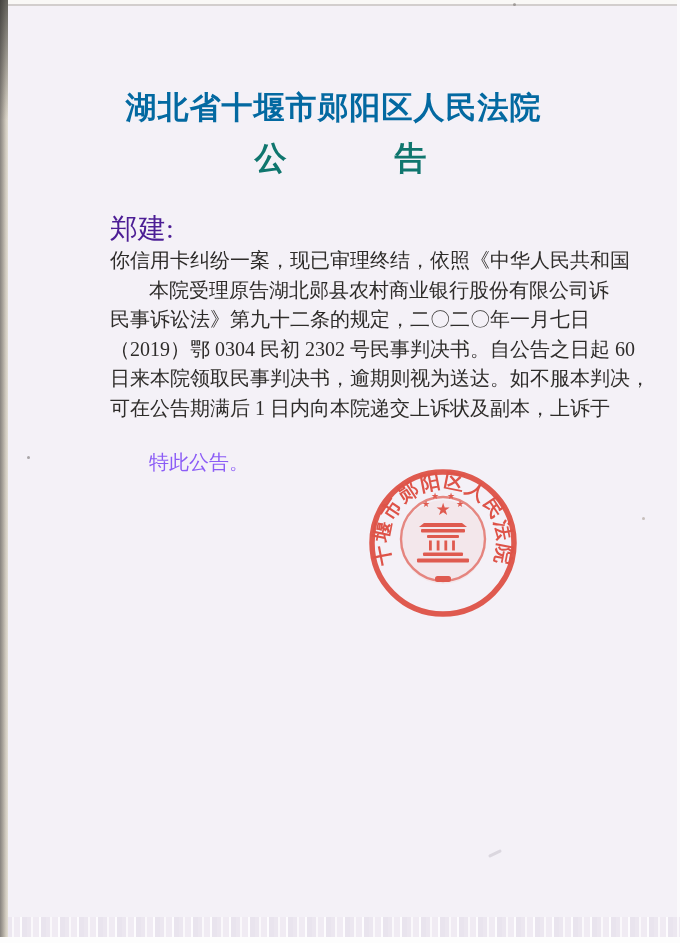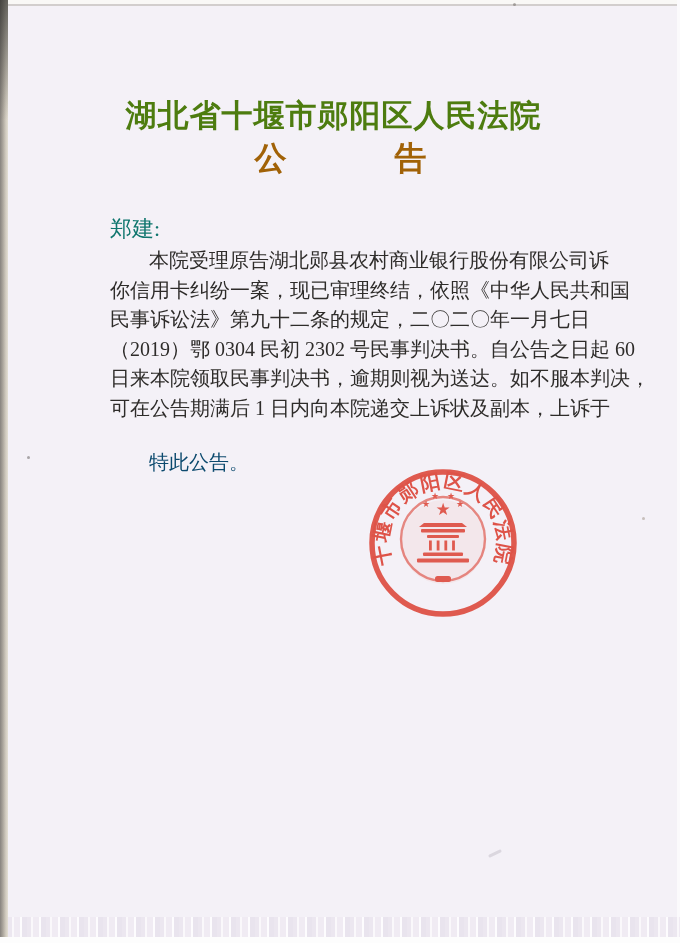--- a/index.html
+++ b/index.html
@@ -31,49 +31,49 @@
   }
   .edge-bottom-white{position:absolute;left:0;right:0;bottom:0;height:6px;background:#fdfdfd;}
   .speck{position:absolute;border-radius:50%;}
   .s1{left:513px;top:3px;width:3px;height:3px;background:#74706c;opacity:.55;}
   .s2{left:27px;top:456px;width:3px;height:3px;background:#5d5a57;opacity:.5;}
   .s3{left:642px;top:517px;width:3px;height:3px;background:#9b8d7f;opacity:.5;}
   .s4{left:488px;top:852px;width:14px;height:3px;background:#bdb7c2;opacity:.45;transform:rotate(-25deg);border-radius:2px;}
 
   
   .court-title{
-    position:absolute;top:86px;left:8px;right:21px;margin:12px;
+    position:absolute;top:86px;left:8px;right:21px;margin:4px;
     text-align:center;
     font-family:"Liberation Sans","DejaVu Sans",sans-serif;
     font-weight:bold;font-size:31px;line-height:36px;letter-spacing:1px;
-    color:#4d7c0f;
+    color:#0369a1;
   }
   .announce-title{
     position:absolute;top:139px;left:8px;right:4px;margin:0;
     text-align:center;white-space:pre;
     font-family:"Liberation Sans","DejaVu Sans",sans-serif;
     font-weight:bold;font-size:32px;line-height:38px;letter-spacing:3px;
-    color:#a16207;
+    color:#0f766e;
   }
   .salutation{
     position:absolute;top:216px;left:110px;
-    font-size:22px;line-height:26px;color:#0f766e;
+    font-size:28px;line-height:26px;color:#4c1d95;
   }
   .body-text{
     position:absolute;top:246px;left:110px;width:462px;
     font-size:20px;color:#2e2c2a;
   }
   .body-text .line{
     height:29.5px;line-height:29.5px;white-space:nowrap;
     text-align:justify;text-align-last:justify;
   }
   .body-text .line.indent{padding-left:39px;}
   .closing{
     position:absolute;top:449px;left:149px;
-    font-size:20px;line-height:26px;color:#0c4a6e;
+    font-size:20px;line-height:26px;color:#8b5cf6;
   }
   .date-line{
     position:absolute;top:542px;left:356px;z-index:5;
     font-size:19px;line-height:24px;letter-spacing:1px;color:#34312e;
   }
   
   .seal{position:absolute;left:343px;top:443px;width:200px;height:200px;z-index:3;}
   .seal svg{display:block;}
   .seal text{font-family:"Liberation Sans","DejaVu Sans",sans-serif;}
 </style>
@@ -93,22 +93,22 @@
   <div class="speck s2"></div>
   <div class="speck s3"></div>
   <div class="speck s4"></div>
 
   <h1 class="court-title">湖北省十堰市郧阳区人民法院</h1>
   <h2 class="announce-title">公　　　告</h2>
 
   <div class="salutation">郑建:</div>
 
   <div class="body-text">
+    <div class="line">你信用卡纠纷一案，现已审理终结，依照《中华人民共和国</div>
     <div class="line indent">本院受理原告湖北郧县农村商业银行股份有限公司诉</div>
-    <div class="line">你信用卡纠纷一案，现已审理终结，依照《中华人民共和国</div>
     <div class="line">民事诉讼法》第九十二条的规定，二〇二〇年一月七日</div>
     <div class="line">（2019）鄂 0304 民初 2302 号民事判决书。自公告之日起 60</div>
     <div class="line">日来本院领取民事判决书，逾期则视为送达。如不服本判决，</div>
     <div class="line">可在公告期满后 1 日内向本院递交上诉状及副本，上诉于</div>
   </div>
 
   <div class="closing">特此公告。</div>
 
   <div class="seal">
     <svg width="200" height="200" viewBox="0 0 200 200">

